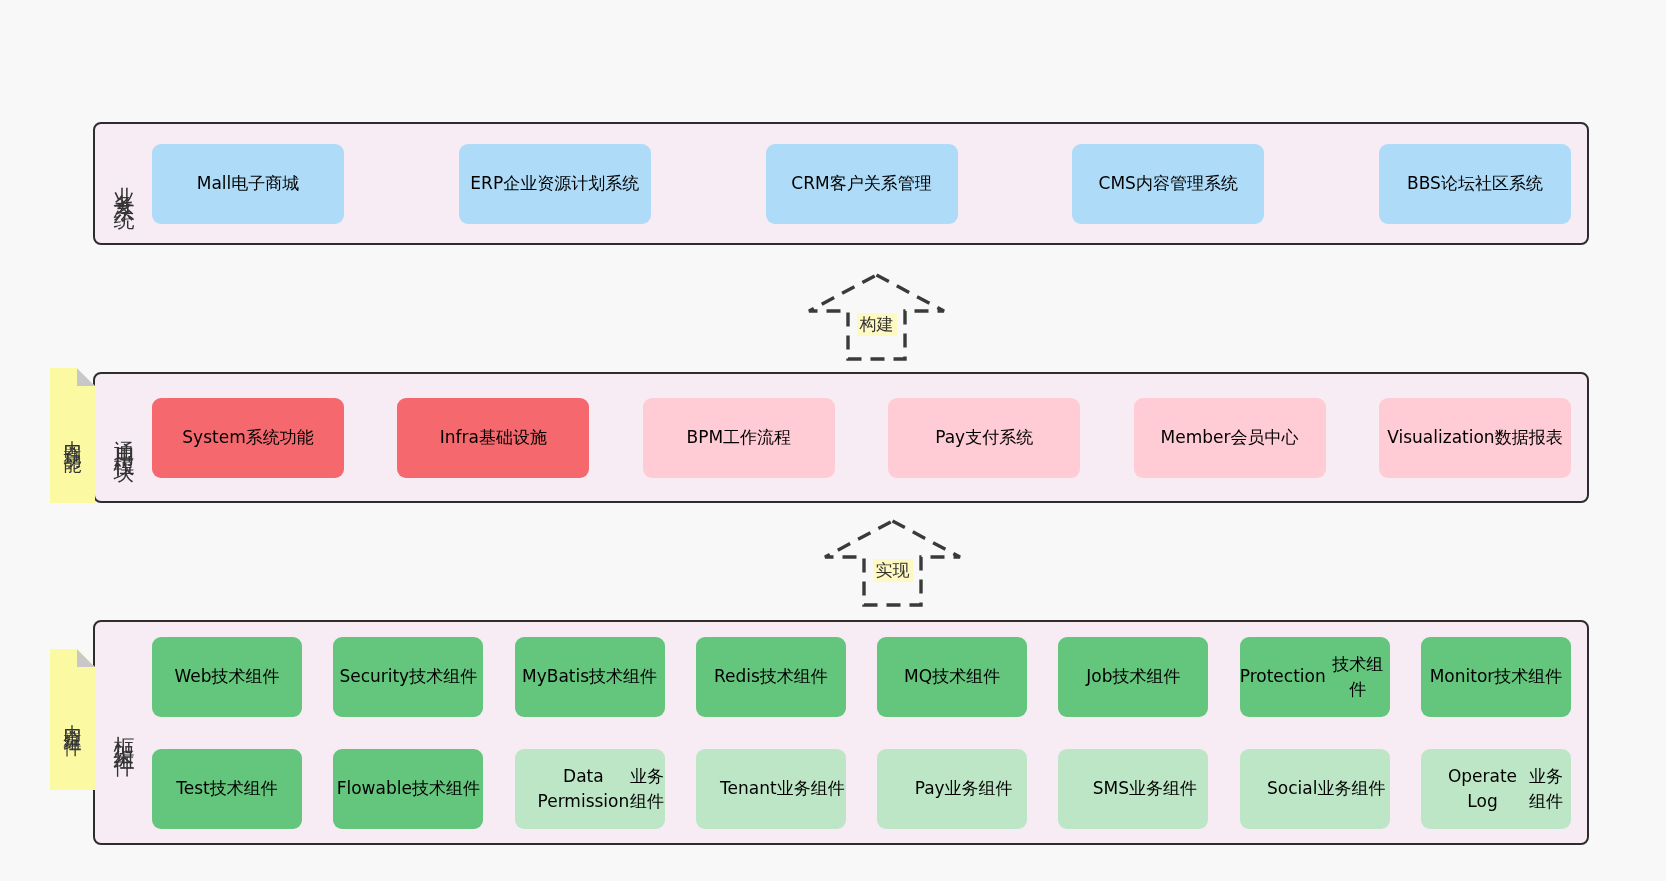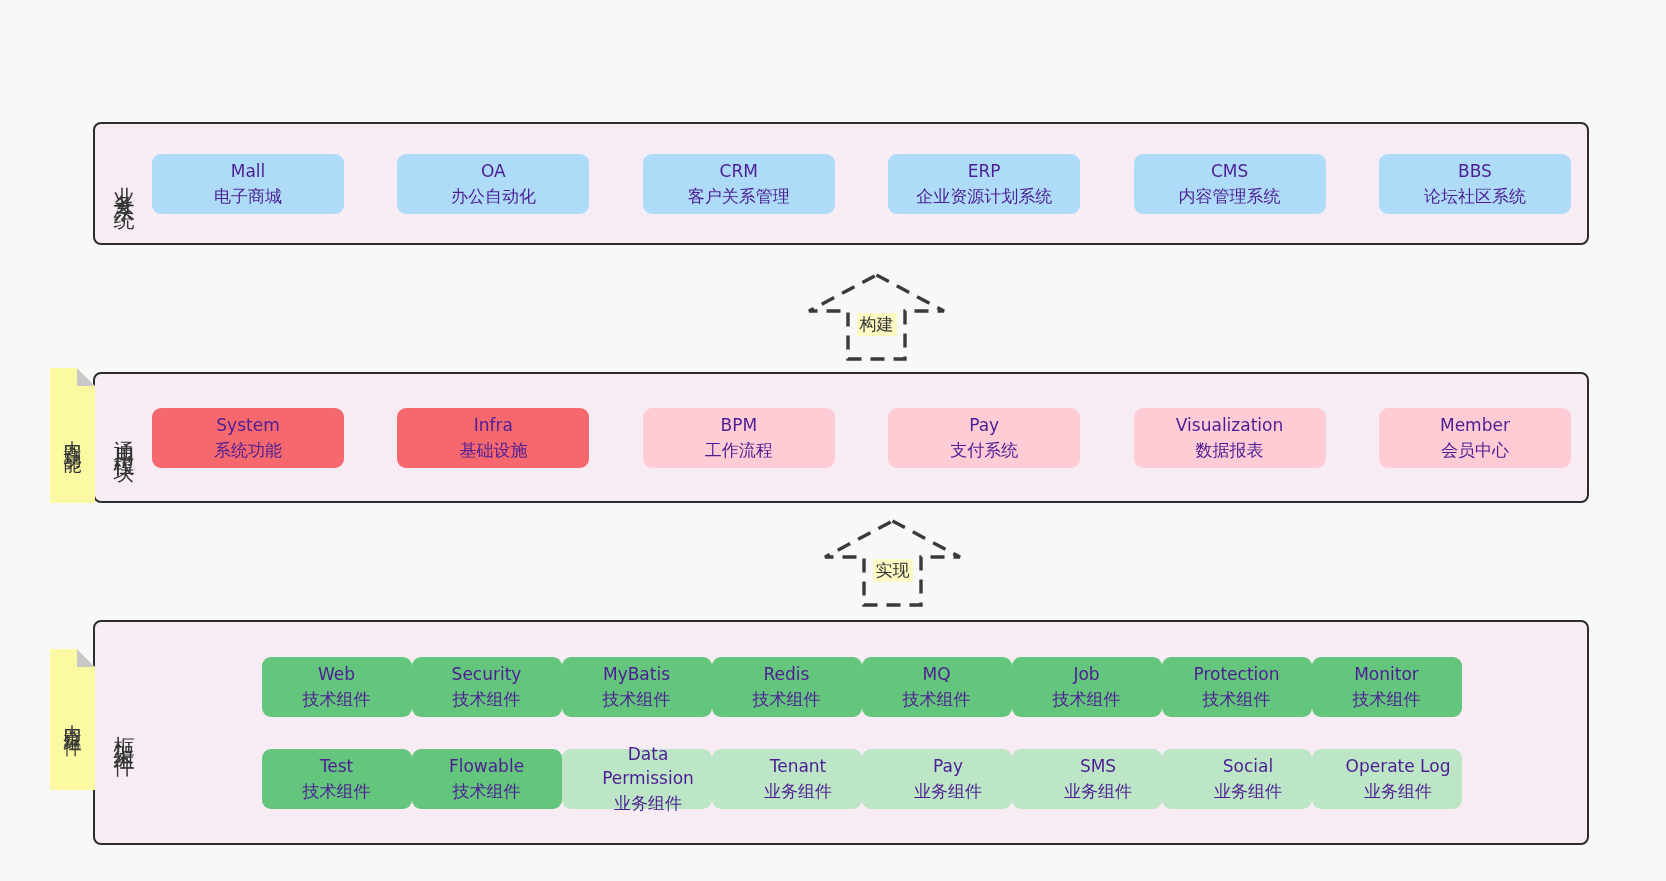--- a/index.html
+++ b/index.html
@@ -19,28 +19,28 @@
     flex:0 0 57px; display:flex; align-items:center; justify-content:center;
     writing-mode:vertical-lr; text-orientation:upright;
     font-size:21px; letter-spacing:7px; color:#333; line-height:1;
   }
   .boxes {
     flex:1; display:flex; justify-content:space-between; align-items:center;
     padding-right:16px;
   }
   .rows {
     flex:1; display:flex; flex-direction:column; justify-content:center;
-    gap:32px; padding-right:16px;align-items:center;
+    gap:32px; padding-right:16px;
   }
   .rows .boxes { flex:0 0 auto; display:flex; justify-content:space-between; padding-right:0; }
 
   .box {
-    width:192px; height:60px; border-radius:9px;
-    display:flex; flex-direction:column; justify-content:center; align-items:center;
-    text-align:center; color:#4c1d95;
+    width:192px; height:80px; border-radius:9px;
+    display:flex; flex-direction:row; justify-content:center; align-items:center;
+    text-align:center; color:#000000;
   }
   .panel-3 .box { width:150px; }
   .box-title, .box-sub { font-size:17px; line-height:1.45; }
   .box-blue { background:#aedcf8; }
   .box-red { background:#f5696e; }
   .box-pink { background:#ffcbd4; }
   .box-green { background:#64c57c; }
   .box-lightgreen { background:#bde6c6;padding-left:23px; }
 
   .arrow { position:absolute; width:141px; height:88px; }
@@ -77,33 +77,29 @@
 <div class="canvas">
 
   <section class="panel panel-1">
     <div class="v-label">业务系统</div>
     <div class="boxes">
   <div class="box box-blue">
     <div class="box-title">Mall</div>
     <div class="box-sub">电子商城</div>
   </div>
 
-  <div class="box box-blue">
-    <div class="box-title">OA</div>
-    <div class="box-sub">办公自动化</div>
+
+  <div class="box box-blue">
+    <div class="box-title">ERP</div>
+    <div class="box-sub">企业资源计划系统</div>
   </div>
 
   <div class="box box-blue">
     <div class="box-title">CRM</div>
     <div class="box-sub">客户关系管理</div>
-  </div>
-
-  <div class="box box-blue">
-    <div class="box-title">ERP</div>
-    <div class="box-sub">企业资源计划系统</div>
   </div>
 
   <div class="box box-blue">
     <div class="box-title">CMS</div>
     <div class="box-sub">内容管理系统</div>
   </div>
 
   <div class="box box-blue">
     <div class="box-title">BBS</div>
     <div class="box-sub">论坛社区系统</div>
@@ -140,27 +136,27 @@
     <div class="box-title">BPM</div>
     <div class="box-sub">工作流程</div>
   </div>
 
   <div class="box box-pink">
     <div class="box-title">Pay</div>
     <div class="box-sub">支付系统</div>
   </div>
 
   <div class="box box-pink">
+    <div class="box-title">Member</div>
+    <div class="box-sub">会员中心</div>
+  </div>
+
+  <div class="box box-pink">
     <div class="box-title">Visualization</div>
     <div class="box-sub">数据报表</div>
-  </div>
-
-  <div class="box box-pink">
-    <div class="box-title">Member</div>
-    <div class="box-sub">会员中心</div>
   </div>
 </div>
   </section>
 
   <div class="arrow arrow-2">
     <svg viewBox="0 0 141 88">
       <polygon points="70.5,2 138,38 99,38 99,86 42,86 42,38 3,38"></polygon>
     </svg>
     <span class="arrow-label">实现</span>
   </div>

